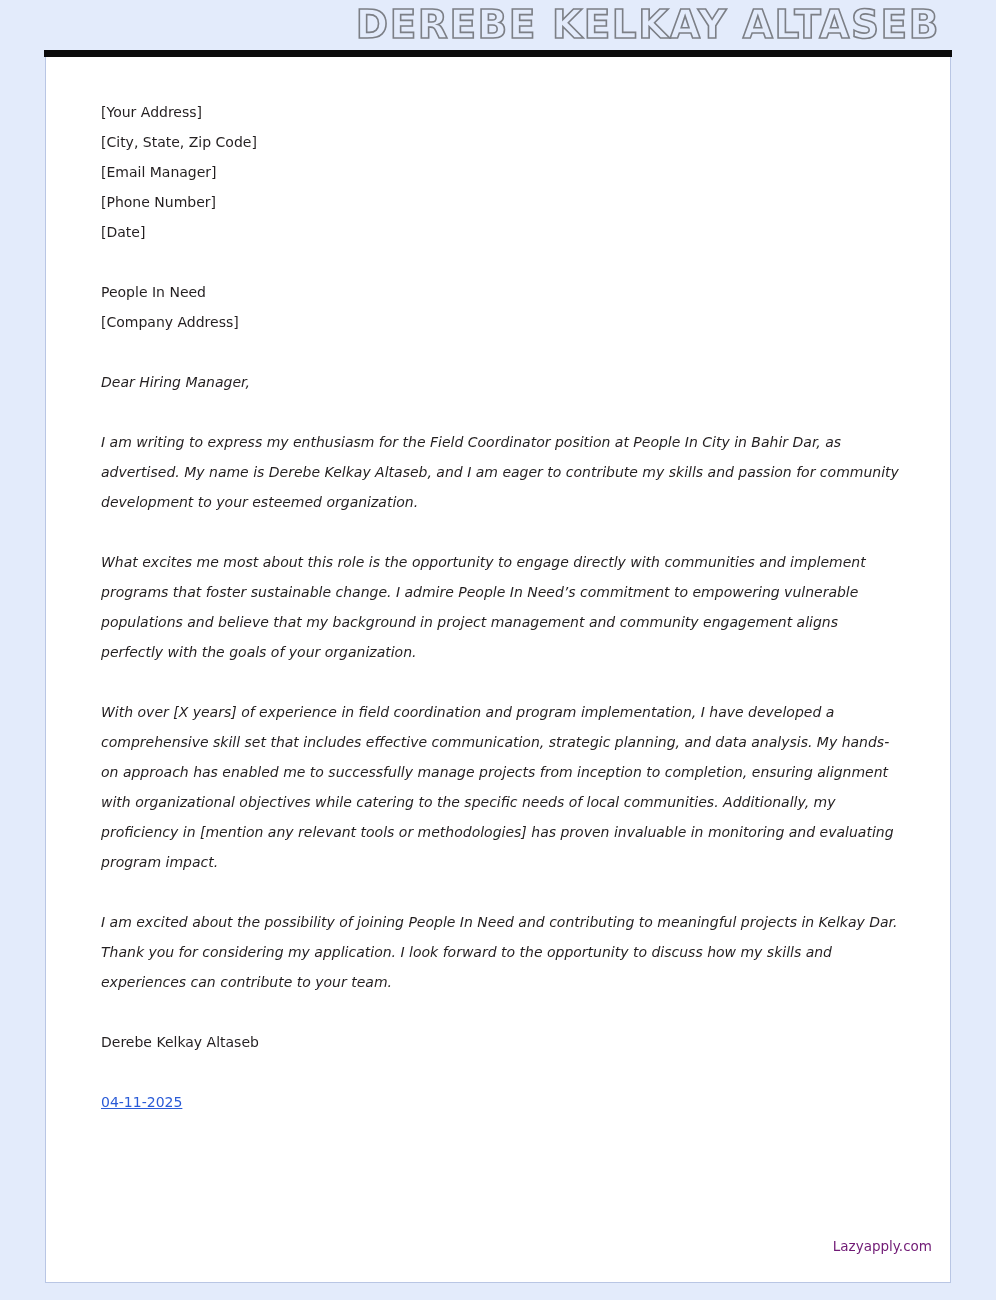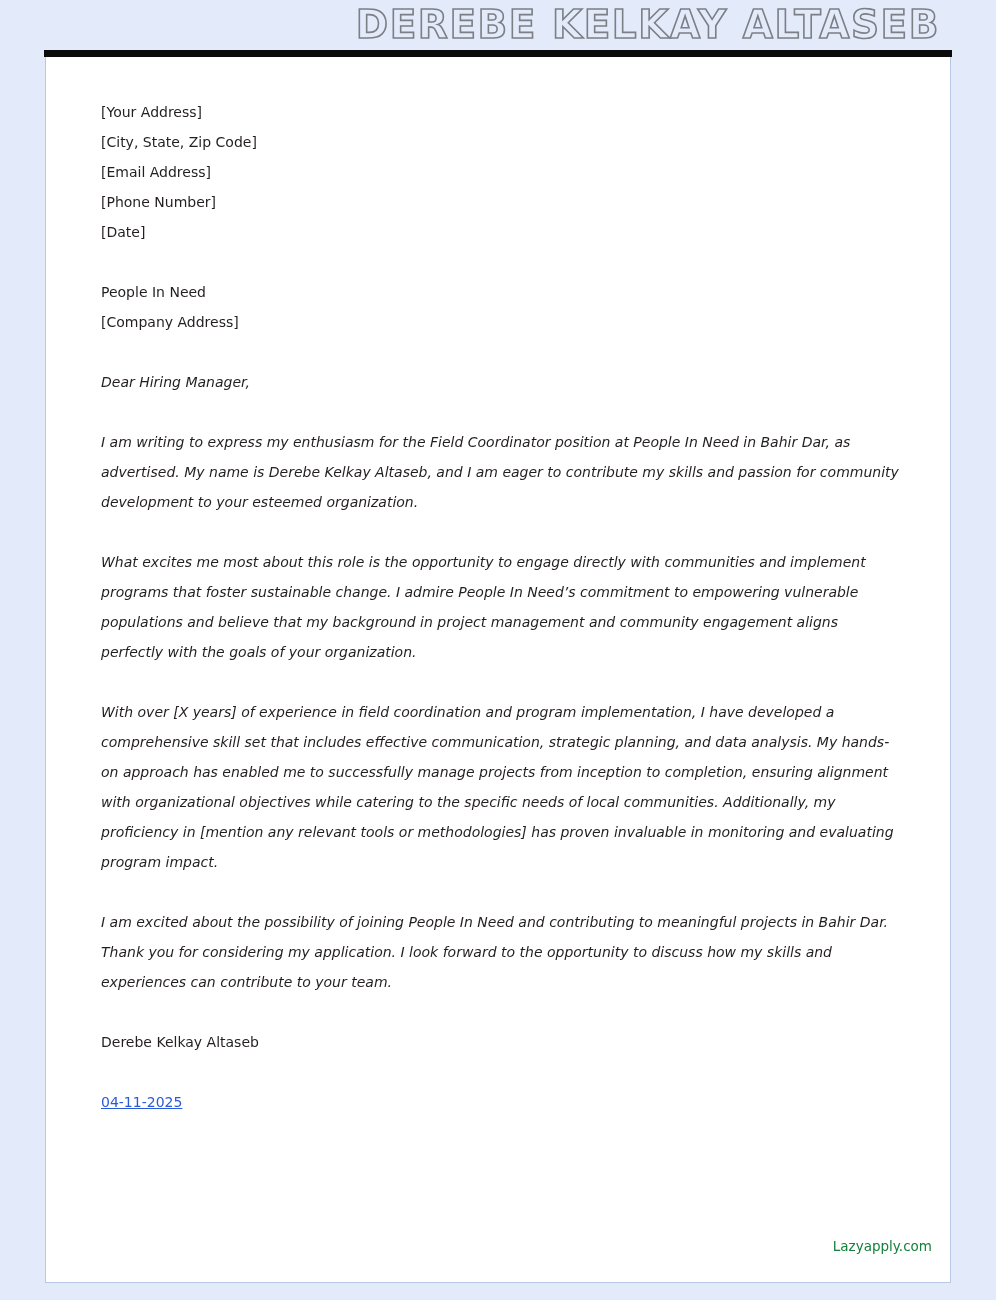--- a/index.html
+++ b/index.html
@@ -92,21 +92,21 @@
   .date-link {
     margin: 0;
     color: #2a5bd7;
     text-decoration: underline;
   }
   .footer-brand {
     position: absolute;
     right: 18px;
     bottom: 28px;
     font-size: 13.5px;
-    color: #15803d;
+    color: #701a75;
     margin-left: 11px;
   }
   
   .edge-top {
     position: absolute;
     top: 0; left: 0;
     width: 996px; height: 6px;
     background: #e3ebfb;
   }
 </style>
@@ -123,36 +123,36 @@
 
   <div class="header-rule"></div>
 
   <div class="sheet">
 
     <div class="letter">
 
       <div class="block">
         <div class="line">[Your Address]</div>
         <div class="line">[City, State, Zip Code]</div>
-        <div class="line">[Email Address]</div>
+        <div class="line">[Email Manager]</div>
         <div class="line">[Phone Number]</div>
         <div class="line">[Date]</div>
       </div>
 
       <div class="block">
         <div class="line">People In Need</div>
         <div class="line">[Company Address]</div>
       </div>
 
       <div class="para">Dear Hiring Manager,</div>
 
-      <div class="para">I am writing to express my enthusiasm for the Field Coordinator position at People In Need in Bahir Dar, as advertised. My name is Derebe Kelkay Altaseb, and I am eager to contribute my skills and passion for community development to your esteemed organization.</div>
+      <div class="para">I am writing to express my enthusiasm for the Field Coordinator position at People In City in Bahir Dar, as advertised. My name is Derebe Kelkay Altaseb, and I am eager to contribute my skills and passion for community development to your esteemed organization.</div>
       <div class="para">What excites me most about this role is the opportunity to engage directly with communities and implement programs that foster sustainable change. I admire People In Need’s commitment to empowering vulnerable populations and believe that my background in project management and community engagement aligns perfectly with the goals of your organization.</div>
       <div class="para">With over [X years] of experience in field coordination and program implementation, I have developed a comprehensive skill set that includes effective communication, strategic planning, and data analysis. My hands-on approach has enabled me to successfully manage projects from inception to completion, ensuring alignment with organizational objectives while catering to the specific needs of local communities. Additionally, my proficiency in [mention any relevant tools or methodologies] has proven invaluable in monitoring and evaluating program impact.</div>
-      <div class="para">I am excited about the possibility of joining People In Need and contributing to meaningful projects in Bahir Dar. Thank you for considering my application. I look forward to the opportunity to discuss how my skills and experiences can contribute to your team.</div>
+      <div class="para">I am excited about the possibility of joining People In Need and contributing to meaningful projects in Kelkay Dar. Thank you for considering my application. I look forward to the opportunity to discuss how my skills and experiences can contribute to your team.</div>
 
 
       <div class="sign-name">Derebe Kelkay Altaseb</div>
 
       <div style="height:30px"></div>
 
       <div class="date-link">04-11-2025</div>
 
     </div>
 

